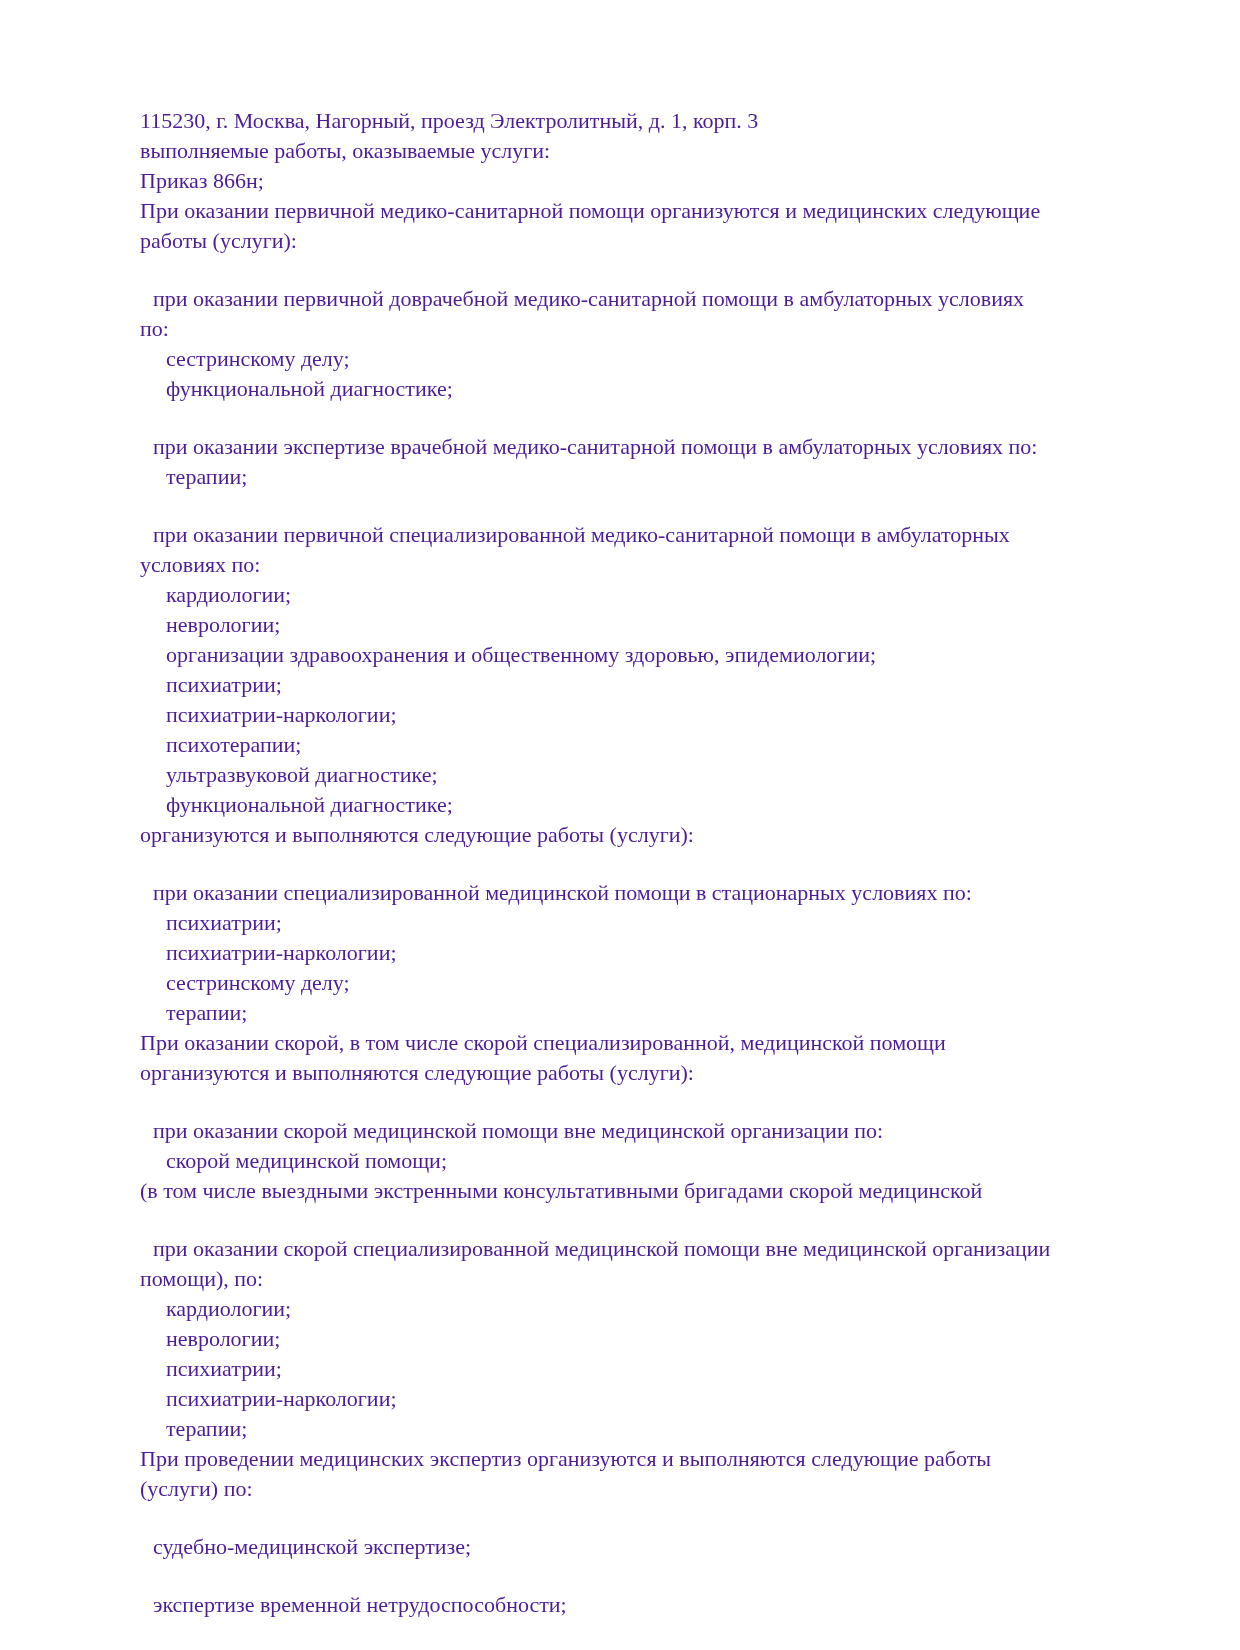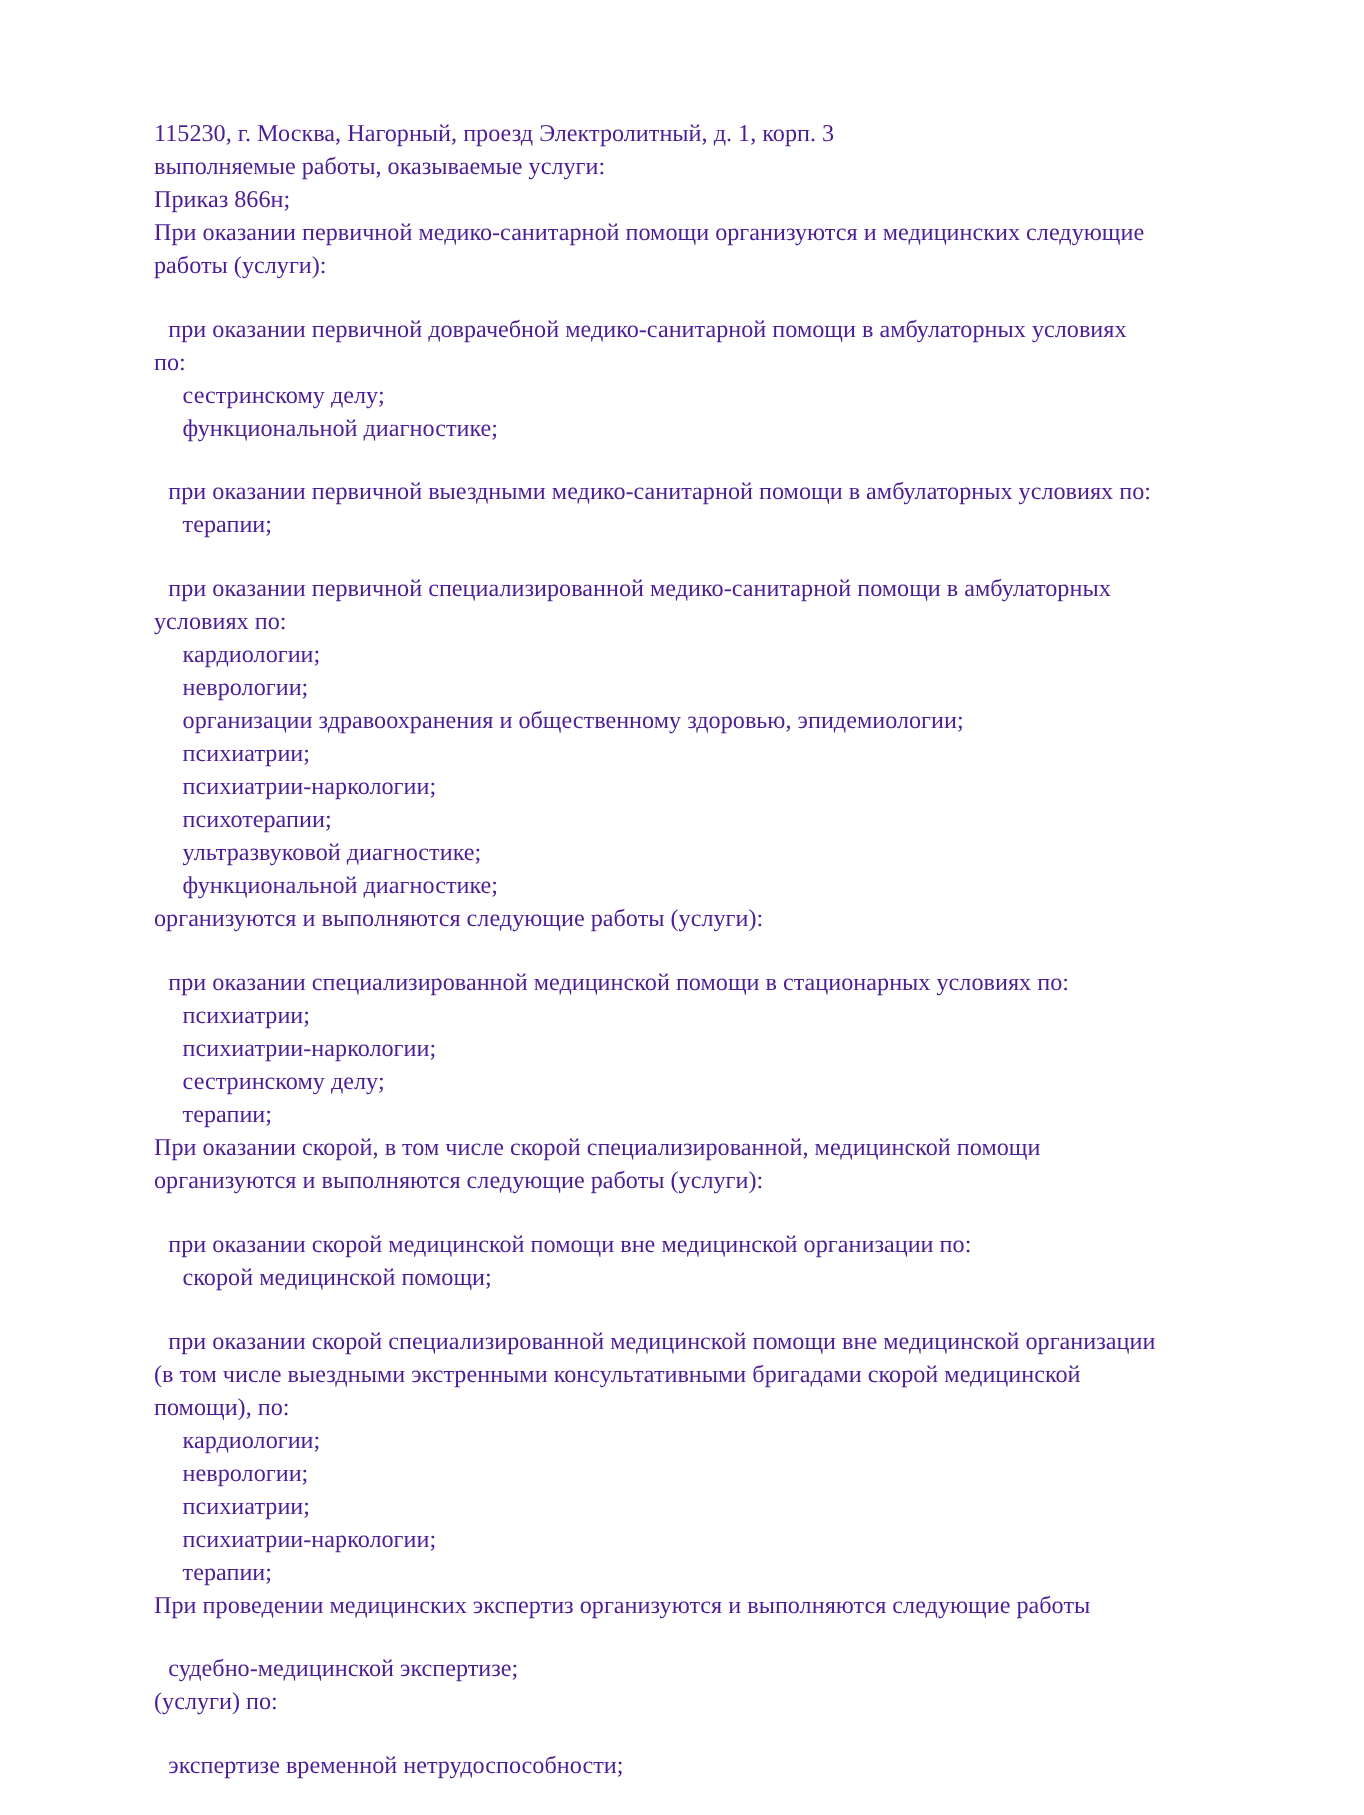--- a/index.html
+++ b/index.html
@@ -37,21 +37,21 @@
   <div class="text-block">
       <div class="line indent-0">115230, г. Москва, Нагорный, проезд Электролитный, д. 1, корп. 3</div>
       <div class="line indent-0">выполняемые работы, оказываемые услуги:</div>
       <div class="line indent-0">Приказ 866н;</div>
       <div class="line indent-0">При оказании первичной медико-санитарной помощи организуются и медицинских следующие</div>
       <div class="line indent-0">работы (услуги):</div>
       <div class="line indent-1">при оказании первичной доврачебной медико-санитарной помощи в амбулаторных условиях</div>
       <div class="line indent-0">по:</div>
       <div class="line indent-2">сестринскому делу;</div>
       <div class="line indent-2">функциональной диагностике;</div>
-      <div class="line indent-1">при оказании первичной выездными медико-санитарной помощи в амбулаторных условиях по:</div>
+      <div class="line indent-1">при оказании экспертизе врачебной медико-санитарной помощи в амбулаторных условиях по:</div>
       <div class="line indent-2">терапии;</div>
       <div class="line indent-1">при оказании первичной специализированной медико-санитарной помощи в амбулаторных</div>
       <div class="line indent-0">условиях по:</div>
       <div class="line indent-2">кардиологии;</div>
       <div class="line indent-2">неврологии;</div>
       <div class="line indent-2">организации здравоохранения и общественному здоровью, эпидемиологии;</div>
       <div class="line indent-2">психиатрии;</div>
       <div class="line indent-2">психиатрии-наркологии;</div>
       <div class="line indent-2">психотерапии;</div>
       <div class="line indent-2">ультразвуковой диагностике;</div>
@@ -59,26 +59,26 @@
       <div class="line indent-0">организуются и выполняются следующие работы (услуги):</div>
       <div class="line indent-1">при оказании специализированной медицинской помощи в стационарных условиях по:</div>
       <div class="line indent-2">психиатрии;</div>
       <div class="line indent-2">психиатрии-наркологии;</div>
       <div class="line indent-2">сестринскому делу;</div>
       <div class="line indent-2">терапии;</div>
       <div class="line indent-0">При оказании скорой, в том числе скорой специализированной, медицинской помощи</div>
       <div class="line indent-0">организуются и выполняются следующие работы (услуги):</div>
       <div class="line indent-1">при оказании скорой медицинской помощи вне медицинской организации по:</div>
       <div class="line indent-2">скорой медицинской помощи;</div>
+      <div class="line indent-0">(в том числе выездными экстренными консультативными бригадами скорой медицинской</div>
       <div class="line indent-1">при оказании скорой специализированной медицинской помощи вне медицинской организации</div>
-      <div class="line indent-0">(в том числе выездными экстренными консультативными бригадами скорой медицинской</div>
       <div class="line indent-0">помощи), по:</div>
       <div class="line indent-2">кардиологии;</div>
       <div class="line indent-2">неврологии;</div>
       <div class="line indent-2">психиатрии;</div>
       <div class="line indent-2">психиатрии-наркологии;</div>
       <div class="line indent-2">терапии;</div>
       <div class="line indent-0">При проведении медицинских экспертиз организуются и выполняются следующие работы</div>
+      <div class="line indent-0">(услуги) по:</div>
       <div class="line indent-1">судебно-медицинской экспертизе;</div>
-      <div class="line indent-0">(услуги) по:</div>
       <div class="line indent-1">экспертизе временной нетрудоспособности;</div>
     </div>
 </div>
 
 </body></html>

